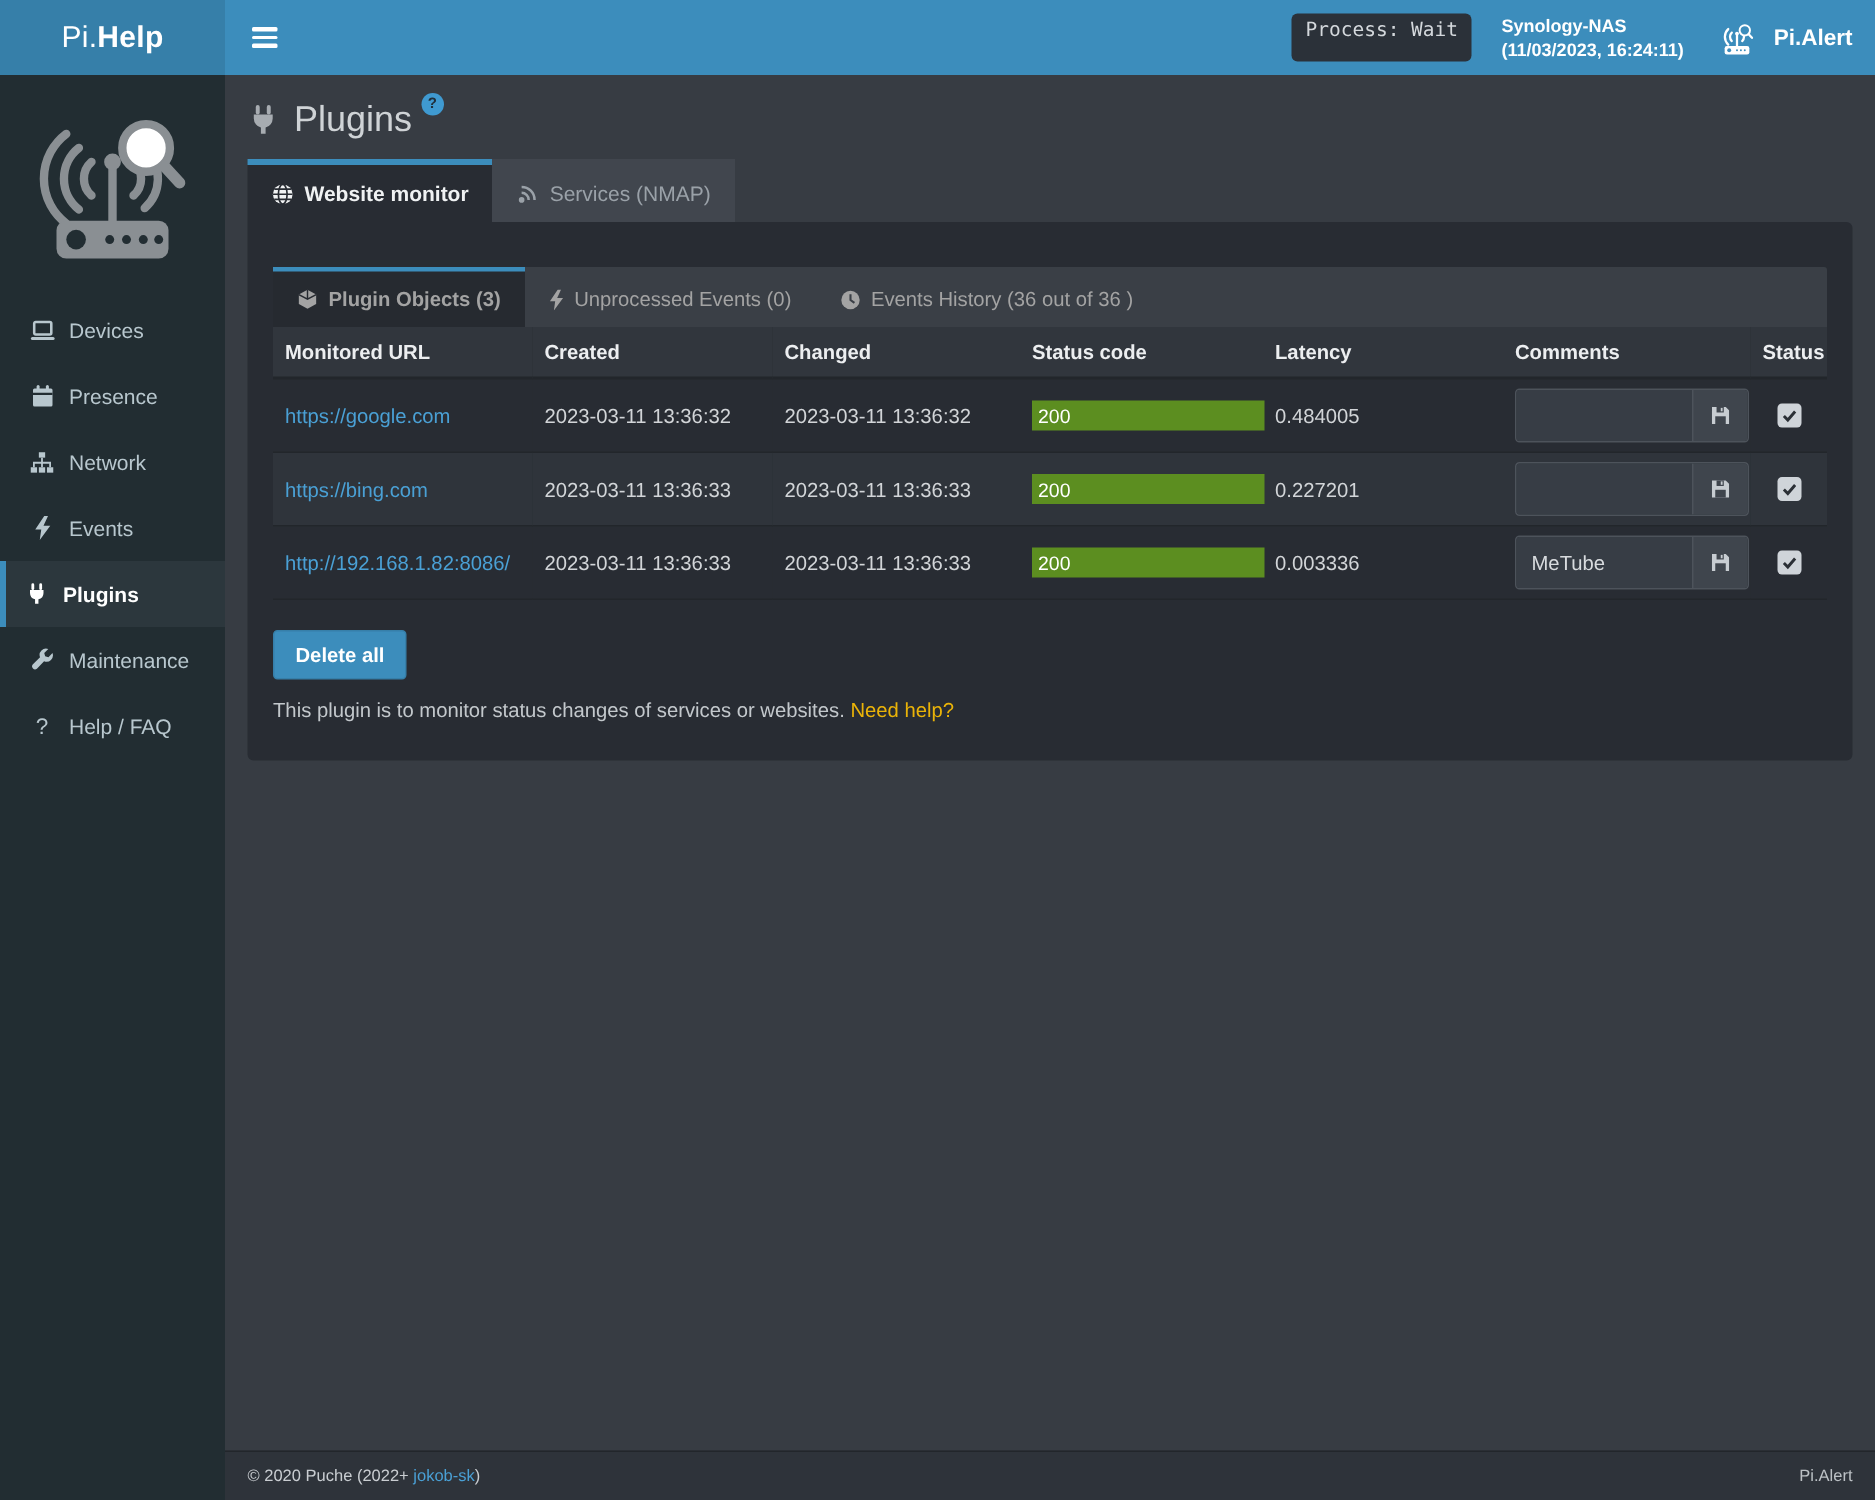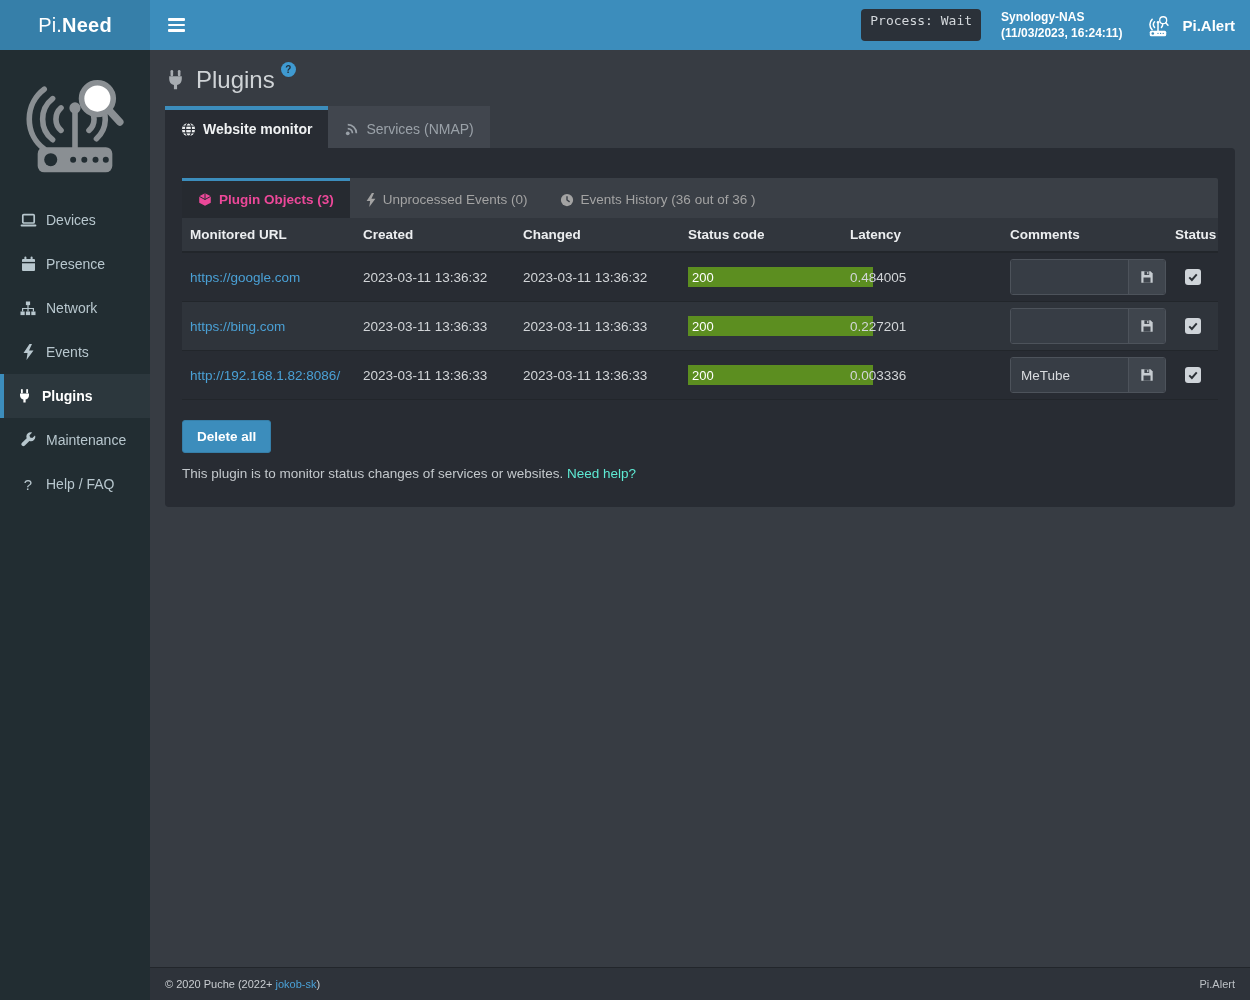--- a/index.html
+++ b/index.html
@@ -73,36 +73,36 @@
 
   
   .panel {
     background:#282c33; border-radius:0 4px 4px 4px; padding:17px 17px 26px;
   }
   .subtabs { display:flex; background:#3a3f46; margin-top:13px; border-radius:2px 2px 0 0; }
   .stab {
     display:flex; align-items:center; gap:7px; height:40px; padding:0 16px;
     color:#a3a3a3; cursor:pointer; font-size:13.5px; border-top:3px solid transparent;
   }
-  .stab.active { background:#262a30; color:#ec4899; font-weight:bold; border-top-color:#3c8dbc; }
+  .stab.active { background:#262a30; color:#a3a3a3; font-weight:bold; border-top-color:#3c8dbc; }
 
   
   table { width:100%; border-collapse:collapse; table-layout:fixed; }
   col.c-url{width:173px} col.c-created{width:160px} col.c-changed{width:165px}
   col.c-status{width:162px} col.c-lat{width:160px} col.c-com{width:165px} col.c-chk{width:51px}
   thead th {
     background:#31363d; color:#eceef0; font-size:13.5px; text-align:left;
     padding:9px 8px; border-bottom:2px solid #22262b; font-weight:bold;
   }
   tbody td { padding:6px 8px; font-size:13.5px; color:#d2d5d8; height:42px; border-bottom:1px solid #22262b; }
   tbody tr:nth-child(odd) { background:#282c33; }
   tbody tr:nth-child(even) { background:#2f343b; }
   td a { color:#4aa0d5; }
   .status-bar {
-    width:185px; height:20px; background:#5c8e20; color:#fff; font-size:13px;
+    width:155px; height:20px; background:#5c8e20; color:#fff; font-size:13px;
     display:flex; align-items:center; padding-left:4px;
   }
   .input-group { display:flex; width:156px; border:1px solid #4d535b; border-radius:3px; overflow:hidden; }
   .input-group input {
     width:117px; height:34px; background:#373d45; border:0; outline:none;
     color:#d8dbde; padding:0 10px; font-size:13.5px; font-family:"Liberation Sans",sans-serif;
   }
   .input-group button {
     width:37px; background:#3f454d; border:0; border-left:1px solid #4d535b;
     display:flex; align-items:center; justify-content:center; cursor:pointer;
@@ -112,38 +112,38 @@
     display:flex; align-items:center; justify-content:center; cursor:pointer; margin:0 auto;
   }
 
   
   .btn-delete {
     margin-top:20px; background:#3c8dbc; border:1px solid #367fa9; color:#fff;
     font-size:13.5px; font-weight:bold; padding:8px 14px; border-radius:3px; cursor:pointer;
     font-family:"Liberation Sans",sans-serif;
   }
   .help-line { margin-top:13px; font-size:13.5px; color:#c3c8cc; }
-  .help-line a { color:#5eead4; }
+  .help-line a { color:#eab308; }
 
   
   .footer {
     margin-top:auto; height:33px; background:#2e333a; border-top:1px solid #22262b;
     display:flex; align-items:center; padding:0 15px; font-size:11px; color:#c9cdd1;
   }
   .footer a { color:#4aa0d5; }
   .footer .right { margin-left:auto; color:#bcc1c5; }
 
   .ic { flex:none; }
 </style>
 </head>
 <body>
 
 <div class="topbar">
   <div class="brand-box">
-    <span><span>Pi.</span><b>Need</b></span>
+    <span><span>Pi.</span><b>Help</b></span>
   </div>
   <div class="topnav">
     <div class="hamburger">
         <span></span>
         <span></span>
         <span></span>
       </div>
     <div class="topnav-right">
       <span class="process-badge">Process: Wait</span>
       <div class="host-info">

